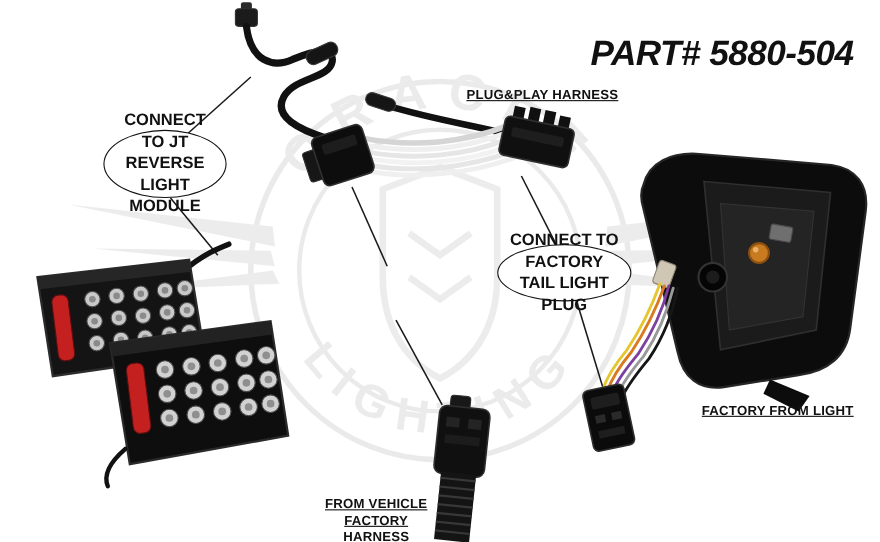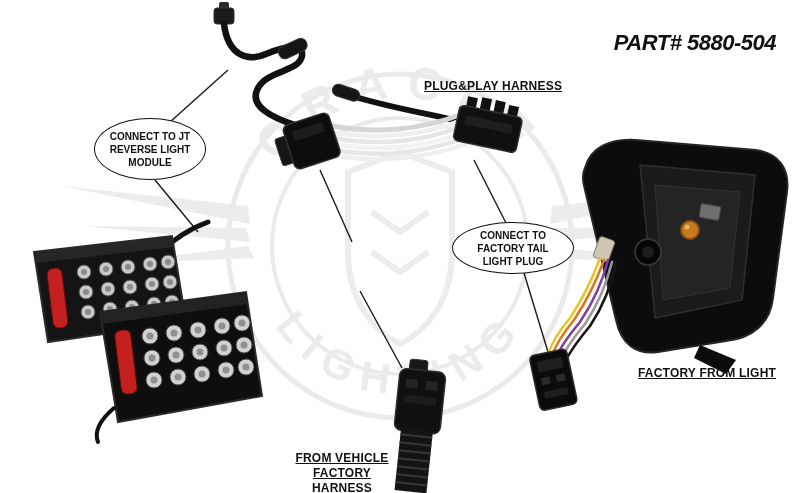--- a/index.html
+++ b/index.html
@@ -3,35 +3,35 @@
 <meta charset="utf-8">
 <style>
   html,body{margin:0;padding:0;background:#ffffff;}
   .stage{
     position:relative;width:800px;height:493px;background:#ffffff;overflow:hidden;
     font-family:"Liberation Sans",sans-serif;color:#111;
   }
   .art{position:absolute;left:0;top:0;width:800px;height:493px;}
   .title{
     position:absolute;right:24px;top:32px;text-align:right;
-    font-weight:bold;font-style:italic;font-size:22px;line-height:1.02;letter-spacing:-0.5px;
+    font-weight:bold;font-style:italic;font-size:32px;line-height:1.02;letter-spacing:-0.5px;
   }
   .part-label{
     position:absolute;font-weight:bold;font-size:12px;letter-spacing:0.2px;
     text-decoration:underline;white-space:nowrap;
   }
   .part-label.center{white-space:normal;text-align:center;line-height:1.25;}
   .harness-label{left:424px;top:79px;width:130px;text-align:center;}
   .module-label{left:8px;top:438px;}
   .factory-harness-label{left:284px;top:451px;width:116px;}
   .tail-label{left:638px;top:366px;}
   .callout{
     position:absolute;background:#fff;border:1.6px solid #111;border-radius:50%;
     display:flex;align-items:center;justify-content:center;text-align:center;
-    font-weight:bold;font-size:10px;line-height:1.3;padding:4px 10px;box-sizing:border-box;
+    font-weight:bold;font-size:15px;line-height:1.3;padding:4px 10px;box-sizing:border-box;
   }
   .callout-1{left:94px;top:118px;width:112px;height:62px;}
   .callout-2{left:291px;top:241px;width:132px;height:48px;}
   .callout-3{left:452px;top:222px;width:122px;height:52px;align-items:center;}
 </style>
 </head>
 <body>
 
 <div class="stage">
 

